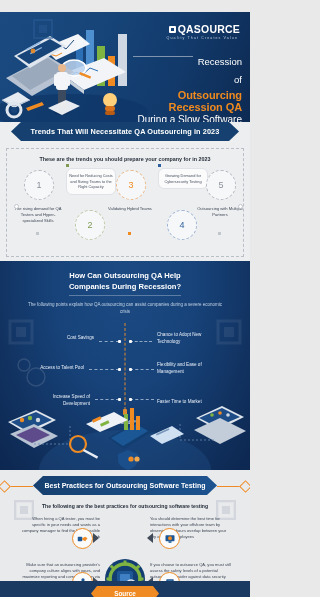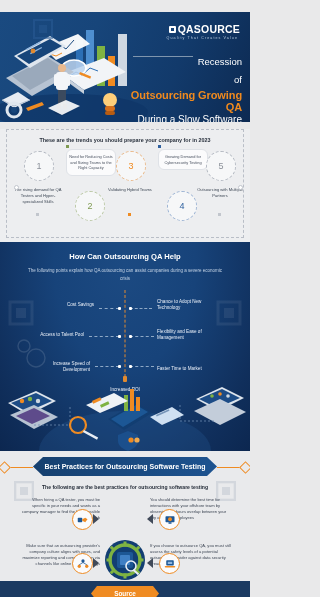--- a/index.html
+++ b/index.html
@@ -190,28 +190,31 @@
 
     <div class="hero-right">
       <div class="logo">
         <div class="logo-main"><span class="sq"></span><span>QASOURCE</span></div>
         <div class="logo-tag">Quality That Creates Value</div>
       </div>
       <div class="hero-titles">
         <div>
           <span class="rule"></span><span class="t1">Recession of</span>
         </div>
-        <div class="t2">Outsourcing Growing QA</div>
+        <div class="t2">Outsourcing Recession QA</div>
         <div class="t3">During a Slow Software</div>
         <div class="hero-sub">The uncertainty in the IT industry will be reshaping the future of QA outsourcing in the next year</div>
       </div>
     </div>
   </div>
 
   <div class="sec1">
+    <div class="ribbon">
+      <span>Trends That Will Necessitate QA Outsourcing in 2023</span>
+    </div>
 
     <div class="dashbox">
       <div class="sec1-sub">These are the trends you should prepare your company for in 2023</div>
 
       <div class="trends">
 
         <div class="tcircle" style="left:14px;top:0px;">
           <span>1</span>
         </div>
         <div class="tlabel" style="left:4px;top:36px;">The rising demand for QA Testers and Hyper-specialized Skills</div>
@@ -259,20 +262,21 @@
       <rect x="2" y="2" width="22" height="22" fill="none" stroke="#ffffff" stroke-width="3"></rect>
       <rect x="8" y="8" width="10" height="10" fill="#ffffff"></rect>
     </svg>
     <svg class="wm" style="left:12px;top:92px;width:40px;height:40px;opacity:.12" viewBox="0 0 40 40">
       <circle cx="12" cy="12" r="6" fill="none" stroke="#ffffff" stroke-width="1.4"></circle>
       <circle cx="24" cy="24" r="9" fill="none" stroke="#ffffff" stroke-width="1.4"></circle>
     </svg>
 
     <div class="sec2-title">
       <div>How Can Outsourcing QA Help</div>
+      <div class="u">Companies During Recession?</div>
     </div>
     <div class="sec2-sub">The following points explain how QA outsourcing can assist companies during a severe economic crisis</div>
 
     <div class="vnet">
       <div class="vline"></div>
 
       <div class="bitem l" style="left:32px;top:14px;">Cost Savings</div>
       <div class="hdash" style="left:99px;top:20px;width:20px;border-color:#8fa9c6;"></div>
       <div class="node" style="left:118px;top:19px;"></div>
       <div class="bitem r" style="left:157px;top:11px;">Chance to Adopt New Technology</div>

